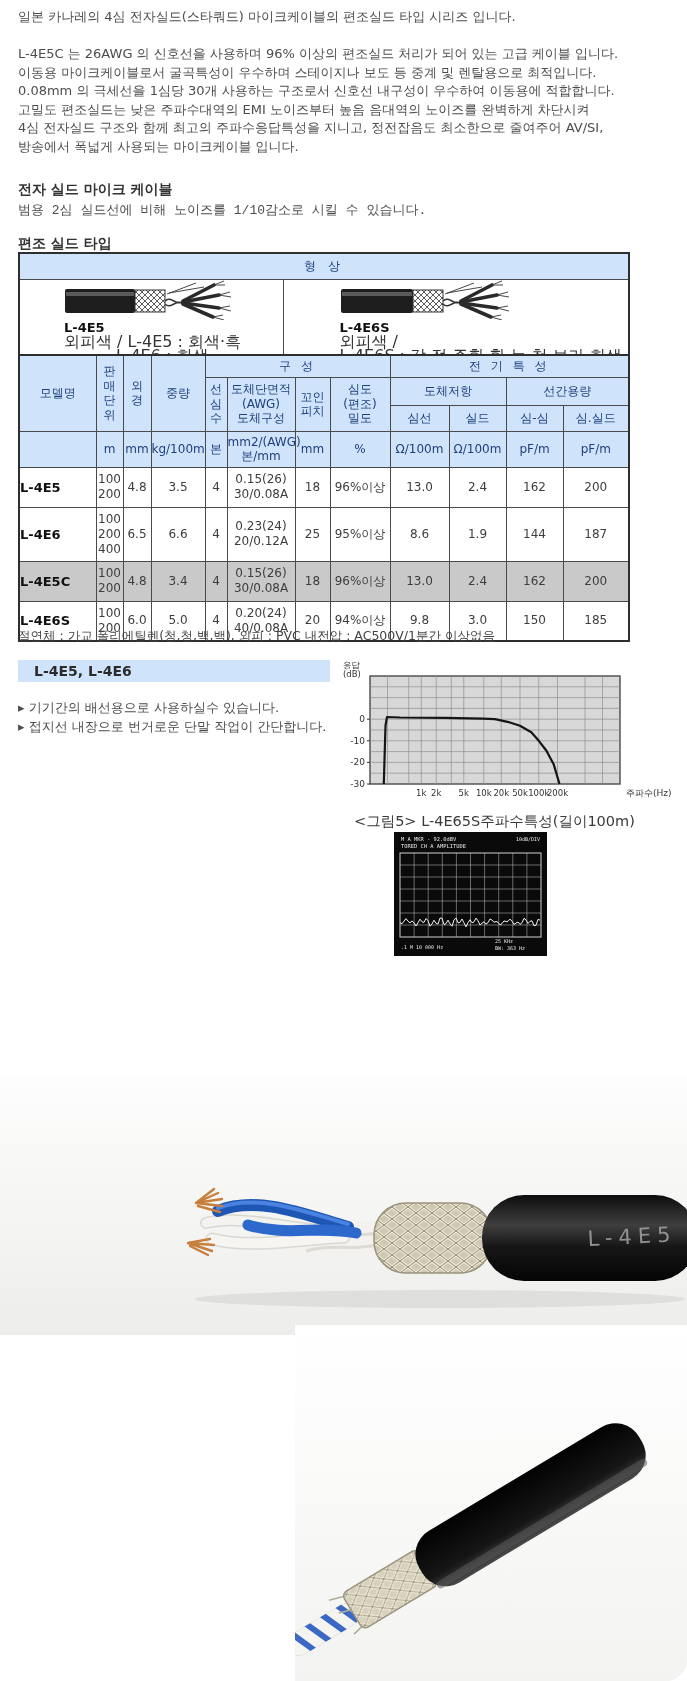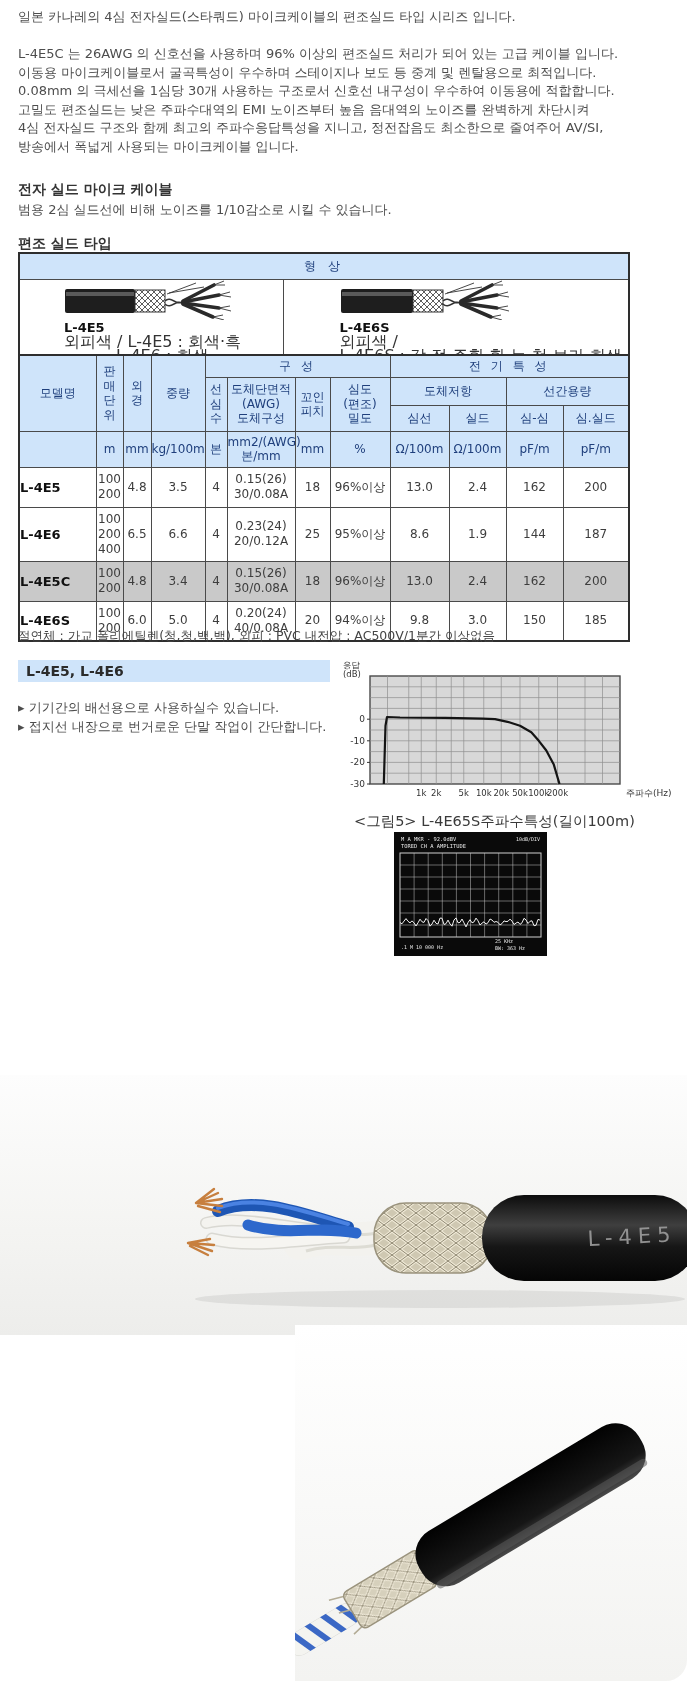--- a/index.html
+++ b/index.html
@@ -19,21 +19,21 @@
   .model{font-size:13px;font-weight:bold;color:#101010;text-align:left;padding-left:6px;
          vertical-align:middle;background:#fff;}
   tr.hl .cell, tr.hl .model{background:#c9c9c9;}
   #spec-body tr{height:40px;}
   #spec-body tr:nth-child(2){height:54px;}
   .shape-cell{background:#fff;vertical-align:top;padding-top:6px;}
   .shape-title{font-size:13px;font-weight:bold;color:#111;line-height:15px;}
   .shape-line{font-size:16px;color:#333;line-height:14px;}
   .shape-line.ind{padding-left:52px;}
   .bar{background:#cfe4fa;color:#2b2b2b;font-weight:bold;font-size:14px;
-       padding:3px 8px;width:312px;box-sizing:border-box;}
+       padding:3px 16px;width:312px;box-sizing:border-box;}
   .bullet{font-size:13px;color:#4d4d4d;line-height:19px;}
   .caption{font-size:14.5px;color:#3a3a3a;}
   .small-caption{font-size:13px;color:#3a3a3a;line-height:17px;white-space:pre-line;}
   .footnote{font-size:12.5px;color:#444;}
   svg{display:block;}
 </style>
 </head>
 <body>
 
 <div class="page">
@@ -41,21 +41,21 @@
   <div class="abs txt" style="left:18px;top:8px;width:660px;">일본 카나레의 4심 전자실드(스타쿼드) 마이크케이블의 편조실드 타입 시리즈 입니다.
 
 L-4E5C 는 26AWG 의 신호선을 사용하며 96% 이상의 편조실드 처리가 되어 있는 고급 케이블 입니다.
 이동용 마이크케이블로서 굴곡특성이 우수하며 스테이지나 보도 등 중계 및 렌탈용으로 최적입니다.
 0.08mm 의 극세선을 1심당 30개 사용하는 구조로서 신호선 내구성이 우수하여 이동용에 적합합니다.
 고밀도 편조실드는 낮은 주파수대역의 EMI 노이즈부터 높음 음대역의 노이즈를 완벽하게 차단시켜
 4심 전자실드 구조와 함께 최고의 주파수응답특성을 지니고, 정전잡음도 최소한으로 줄여주어 AV/SI,
 방송에서 폭넓게 사용되는 마이크케이블 입니다.</div>
 
   <div class="abs h1" style="left:18px;top:181px;">전자 실드 마이크 케이블</div>
-  <div class="abs sub" style="left:18px;top:201px;">범용 2심 실드선에 비해 노이즈를 1/10감소로 시킬 수 있습니다.</div>
+  <div class="abs sub" style="left:18px;top:201px;font-family:Liberation Mono, monospace;">범용 2심 실드선에 비해 노이즈를 1/10감소로 시킬 수 있습니다.</div>
 
   <div class="abs h1" style="left:18px;top:235px;">편조 실드 타입</div>
 
   <table class="abs gridtable" style="left:18px;top:252px;width:610px;">
     <colgroup>
         <col style="width:264px">
         <col style="width:346px">
       </colgroup>
     <tbody>
         <tr style="height:26px;">

